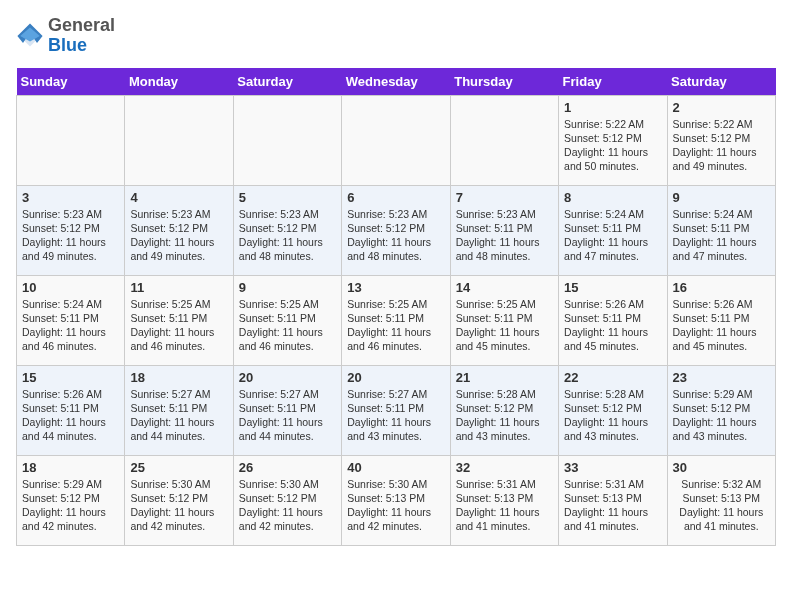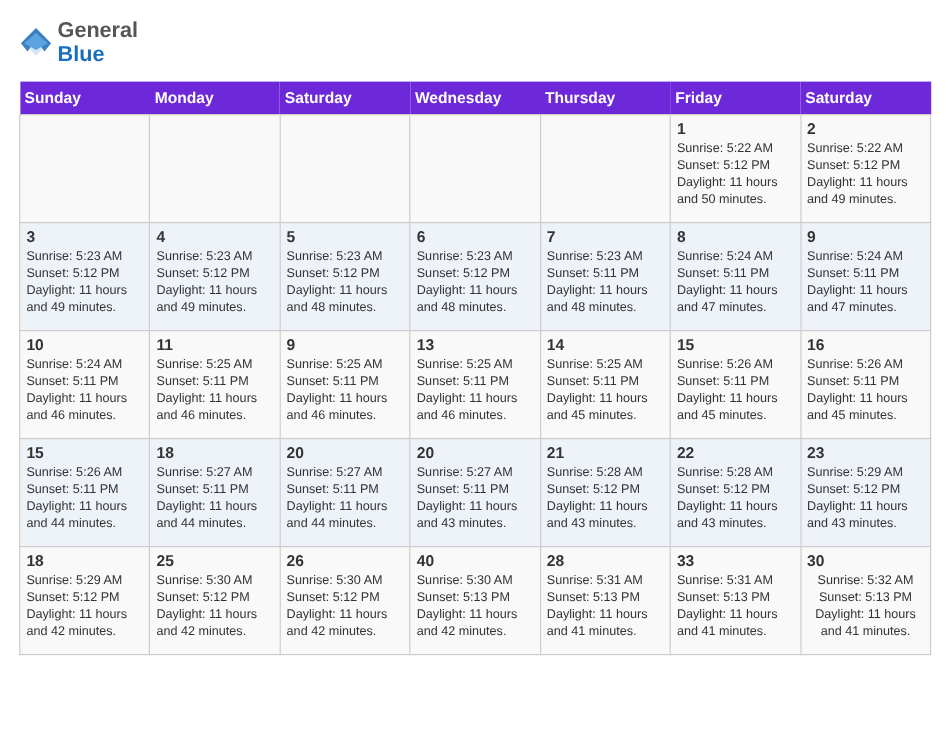--- a/index.html
+++ b/index.html
@@ -313,21 +313,21 @@
 and 42 minutes.</div>
         </td>
         <td>
           <span class="day-num">40</span>
           <div class="day-info" style="white-space: pre-line;">Sunrise: 5:30 AM
 Sunset: 5:13 PM
 Daylight: 11 hours
 and 42 minutes.</div>
         </td>
         <td>
-          <span class="day-num">28</span>
+          <span class="day-num">32</span>
           <div class="day-info" style="white-space: pre-line;">Sunrise: 5:31 AM
 Sunset: 5:13 PM
 Daylight: 11 hours
 and 41 minutes.</div>
         </td>
         <td>
           <span class="day-num">33</span>
           <div class="day-info" style="white-space: pre-line;">Sunrise: 5:31 AM
 Sunset: 5:13 PM
 Daylight: 11 hours

